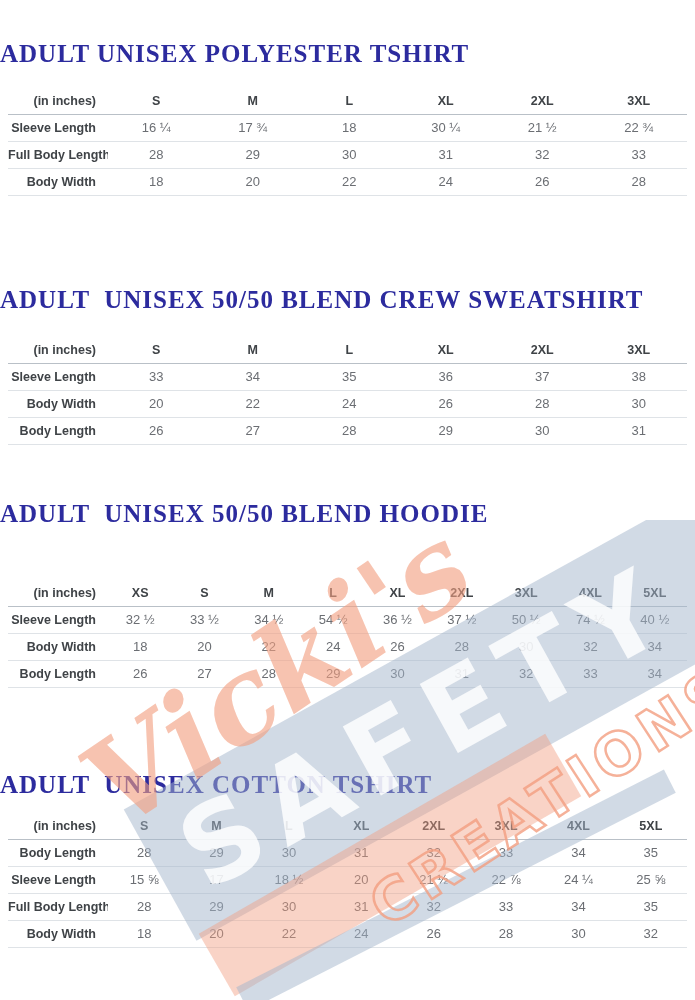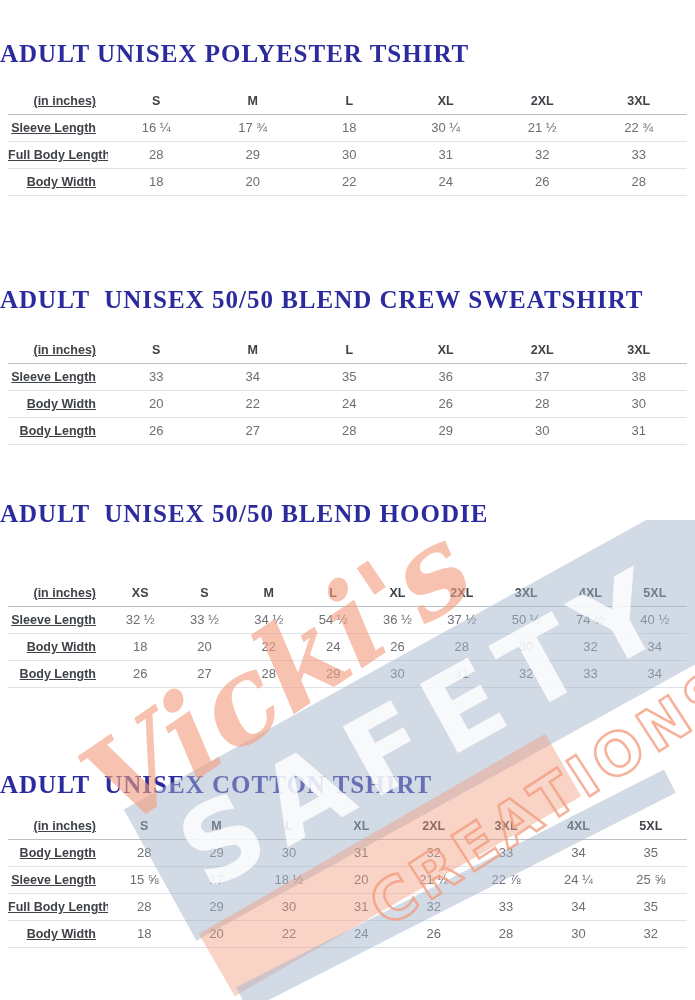--- a/index.html
+++ b/index.html
@@ -36,21 +36,21 @@
   .trow{display:grid;height:26px;line-height:26px;align-items:center;}
   .header-row{border-bottom:1px solid var(--header-border);}
   .data-row{border-bottom:1px solid var(--row-border);}
   .cell{
     text-align:center;
     font-size:12.5px;
     overflow:hidden;white-space:nowrap;
   }
   .label-cell{
     text-align:right;padding-right:12px;
-    font-weight:bold;color:var(--label-text);text-decoration:underline;
+    font-weight:bold;color:var(--label-text);
   }
   .size-cell{font-weight:bold;color:var(--label-text);}
   .value-cell{color:var(--value-text);font-size:13px;}
   
   .sect0 .chart-title{top:40px;}  .sect0 .chart-table{top:88px;}
   .sect1 .chart-title{top:286px;} .sect1 .chart-table{top:337px;}
   .sect2 .chart-title{top:500px;} .sect2 .chart-table{top:580px;}
   .sect3 .chart-title{top:771px;} .sect3 .chart-table{top:813px;}
   #watermark{
     position:absolute;left:0;top:520px;

